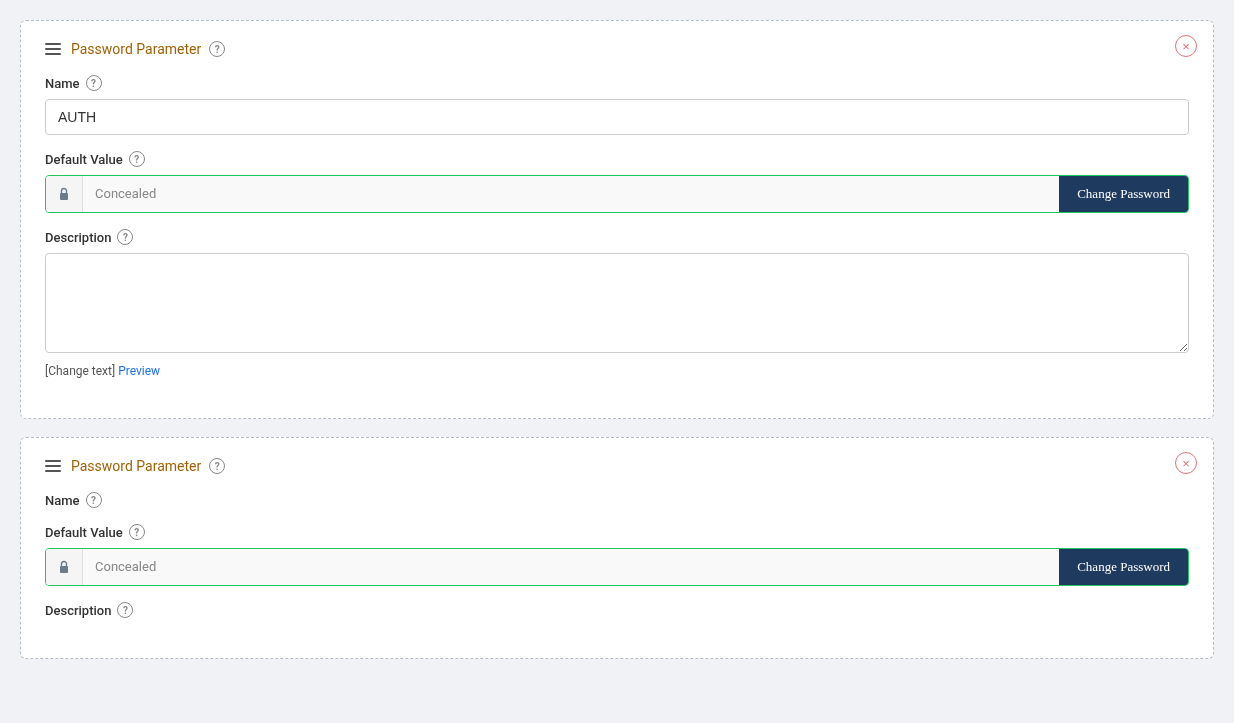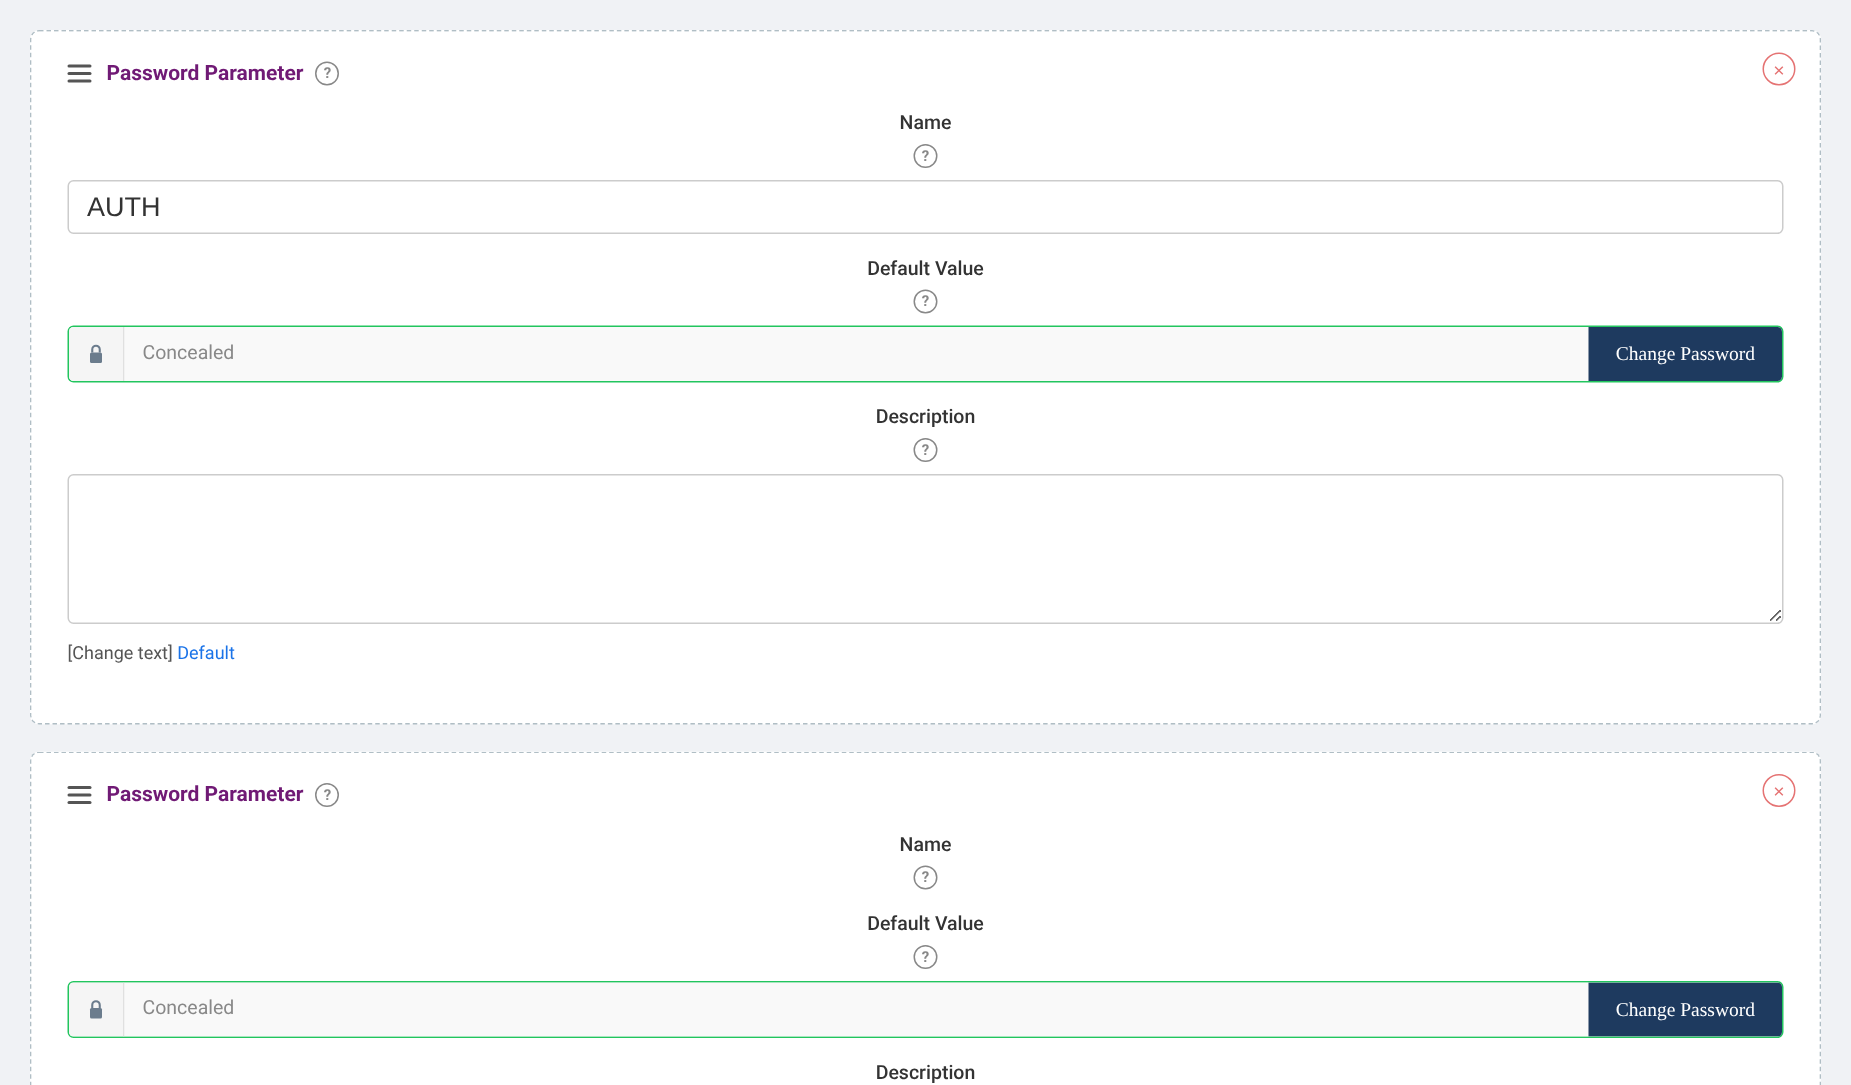--- a/index.html
+++ b/index.html
@@ -37,22 +37,22 @@
     .hamburger-icon span {
       display: block;
       width: 16px;
       height: 2px;
       background: #555;
       border-radius: 1px;
     }
 
     .card-title {
       font-size: 14px;
-      font-weight: 700;
-      color: #701a75;
+      font-weight: 400;
+      color: #a16207;
       margin-right: 8px;
     }
 
     .help-icon {
       width: 16px;
       height: 16px;
       border-radius: 50%;
       border: 1.5px solid #888;
       display: inline-flex;
       align-items: center;
@@ -87,30 +87,29 @@
     }
 
     .field-label {
       display: flex;
       align-items: center;
       gap: 6px;
       margin-bottom: 8px;
       font-size: 13px;
       font-weight: 500;
       color: #333;
-      flex-direction: column;
     }
 
     .text-input {
       width: 100%;
       height: 36px;
       border: 1px solid #ccc;
       border-radius: 4px;
       padding: 0 12px;
-      font-size: 18px;
+      font-size: 14px;
       color: #333;
       background: #fff;
       outline: none;
     }
 
     .password-field-wrapper {
       display: flex;
       align-items: stretch;
       border: 1px solid #22c55e;
       border-radius: 4px;
@@ -221,21 +220,21 @@
   </div>
 
   <div class="field-group">
     <div class="field-label">
       <span>Description</span>
       <span class="help-icon">?</span>
     </div>
     <textarea class="description-textarea" style=""></textarea>
     <div class="preview-row">
       <span>[Change text]</span>
-      <a class="preview-link">Default</a>
+      <a class="preview-link">Preview</a>
     </div>
   </div>
 </div>
 
 <div class="card">
   <div class="card-header">
     <div class="hamburger-icon">
       <span></span>
       <span></span>
       <span></span>

